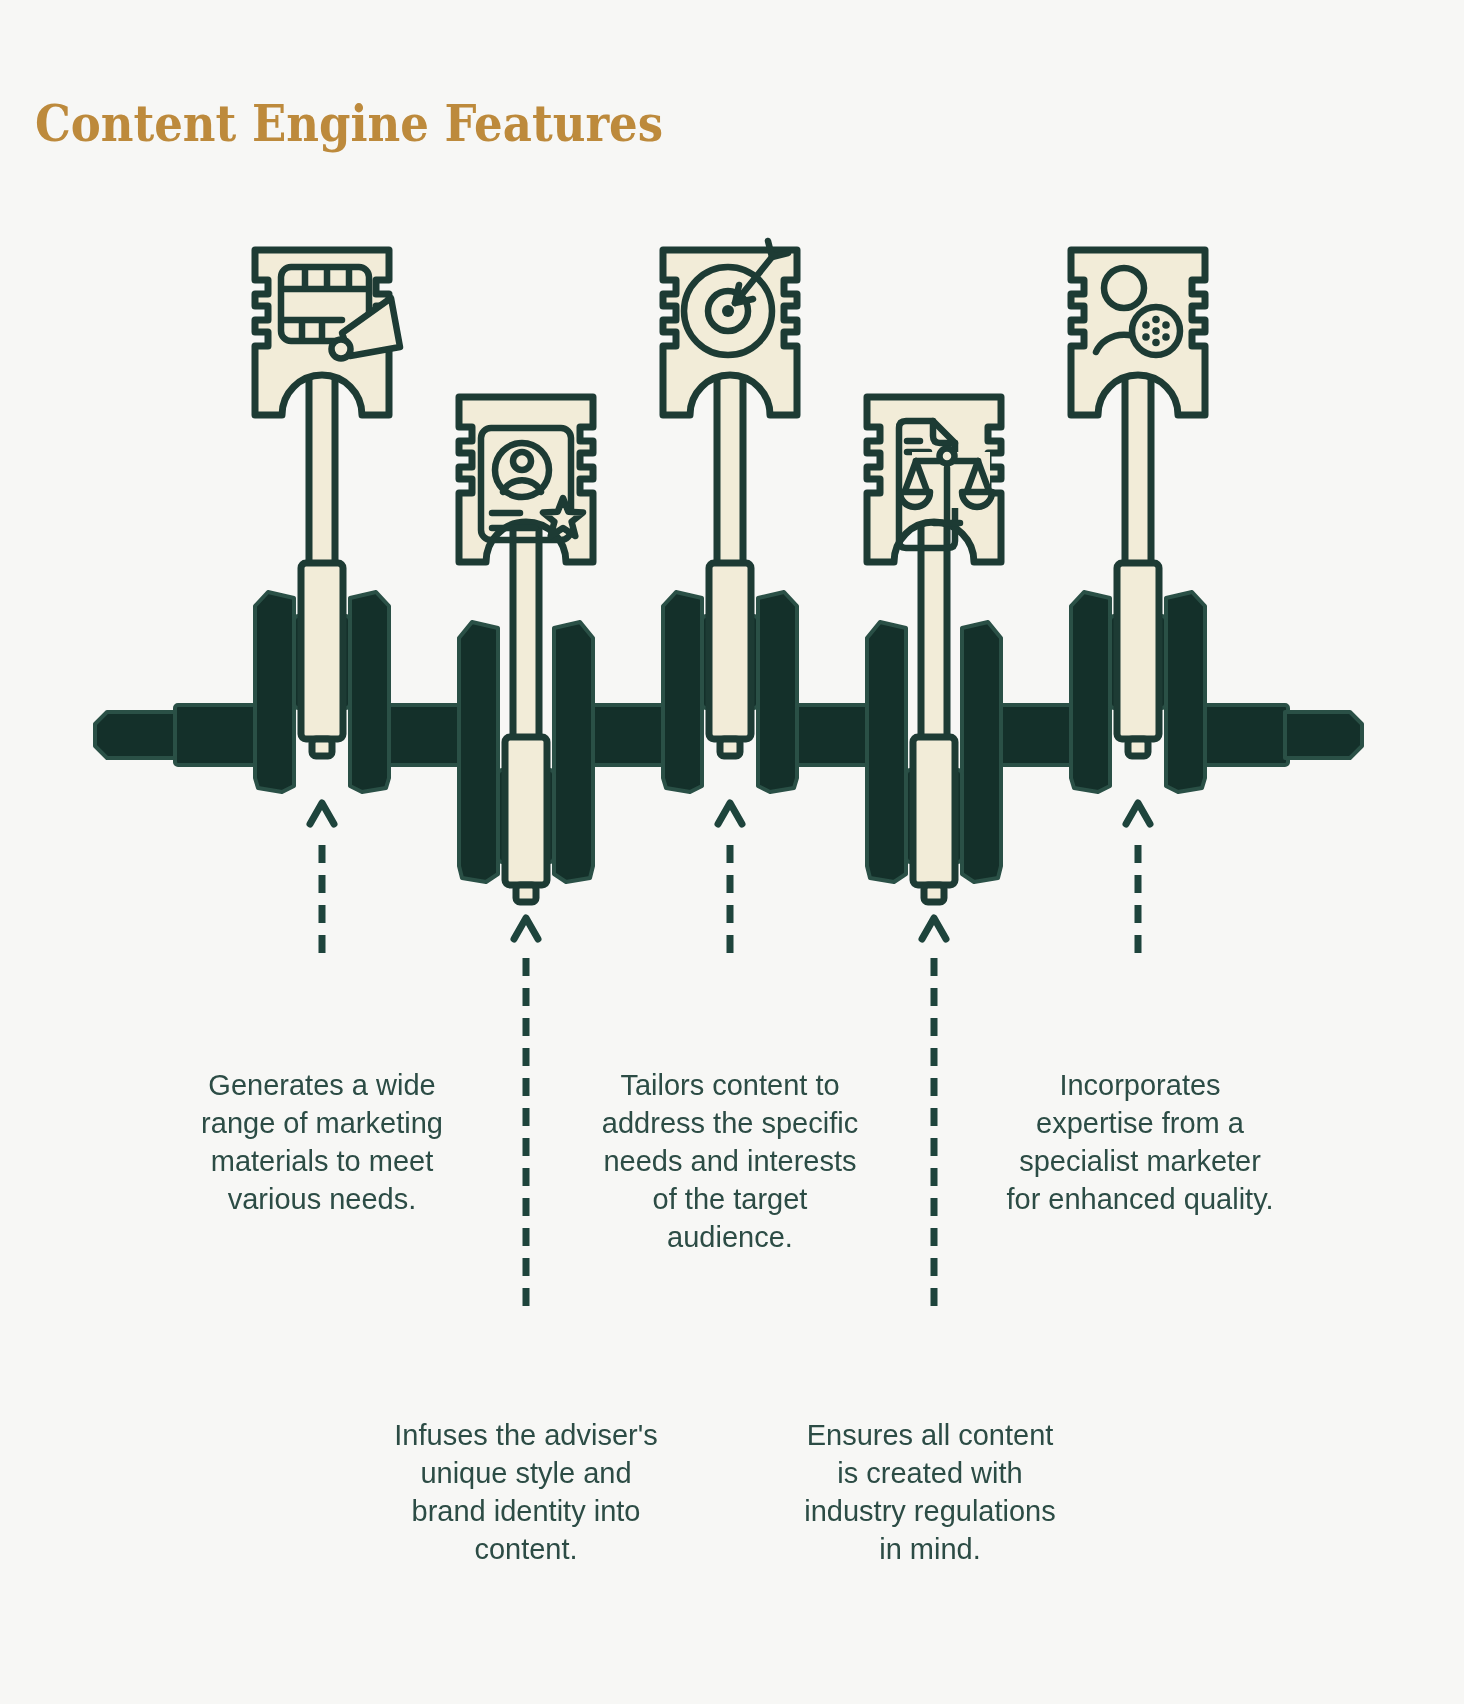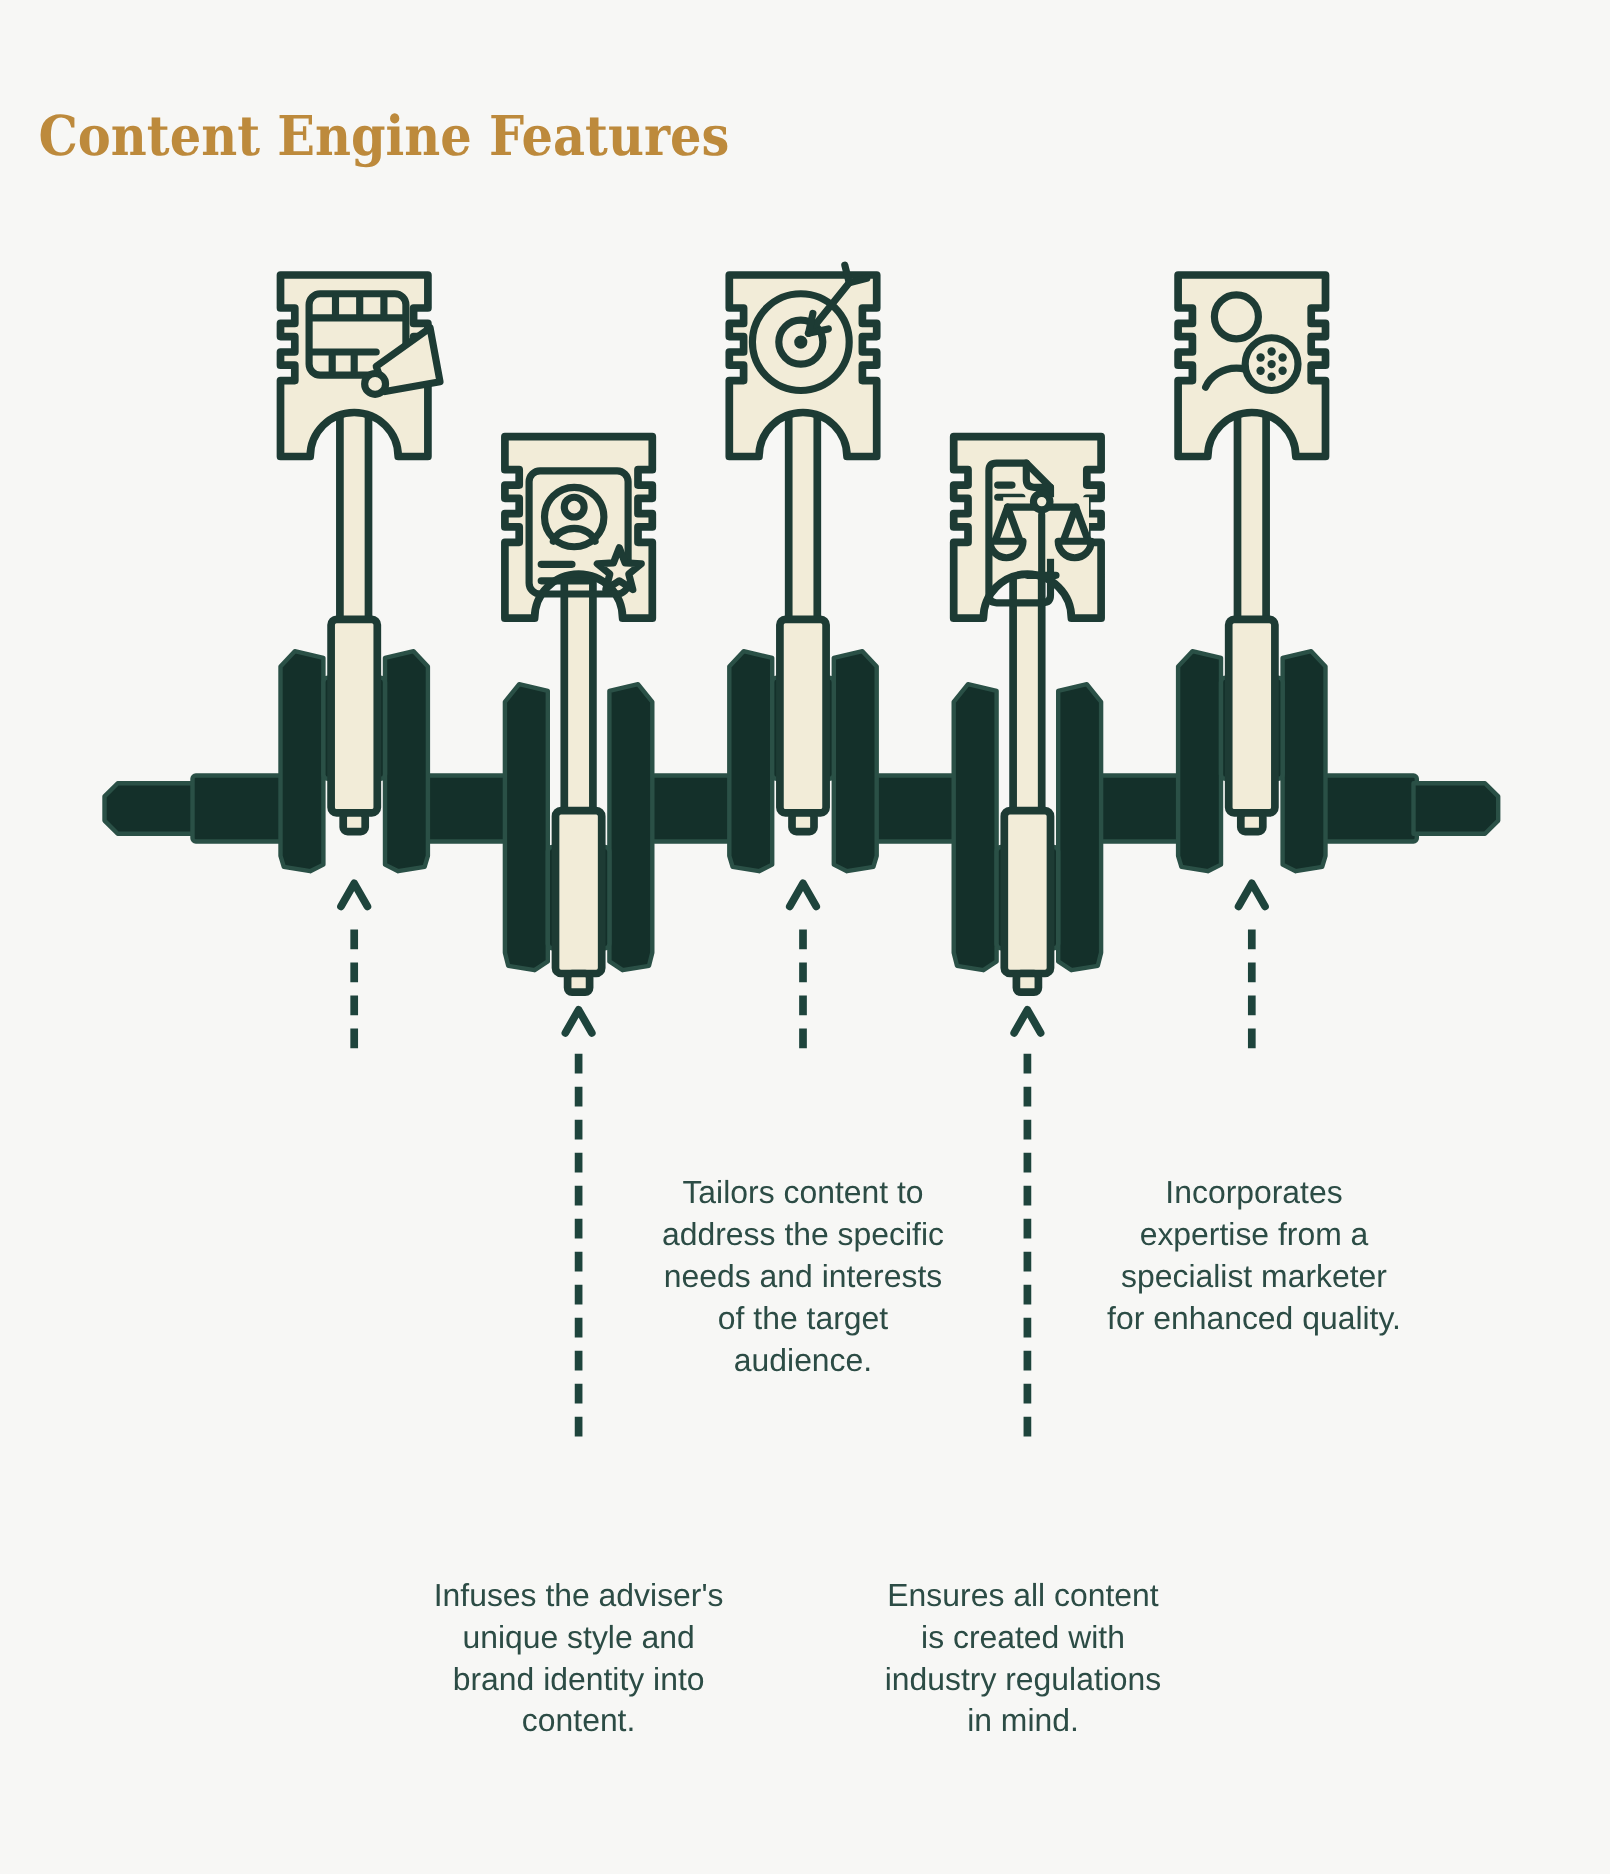--- a/index.html
+++ b/index.html
@@ -17,21 +17,21 @@
   .dark{fill:var(--dark-metal);stroke:var(--dark-edge);stroke-width:4;stroke-linejoin:round;}
   .cream{fill:var(--cream);stroke:var(--outline);stroke-width:7;stroke-linejoin:round;stroke-linecap:round;}
   .iconline{fill:none;stroke:var(--outline);stroke-width:6.5;stroke-linecap:round;stroke-linejoin:round;}
   .iconsolid{fill:var(--cream);stroke:var(--outline);stroke-width:6.5;stroke-linecap:round;stroke-linejoin:round;}
   .iconfill{fill:var(--outline);stroke:none;}
   .creampatch{fill:var(--cream);stroke:none;}
   .arrow{fill:none;stroke:var(--arrow);stroke-width:7;stroke-linecap:round;stroke-linejoin:round;}
   .dash{stroke-dasharray:18 12;stroke-linecap:butt;}
   .feature-label{position:absolute;width:310px;transform:translateX(-50%);
     font-size:29px;line-height:38px;color:var(--ink);text-align:center;white-space:pre-line;}
-  .row-upper{top:1066px;} .row-lower{top:1416px;margin-top:16px;}
+  .row-upper{top:1066px;} .row-lower{top:1416px;}
 </style>
 </head>
 <body>
 
 <div class="stage">
 
   <h1 class="title"><span>Content Engine Features</span></h1>
 
   <svg class="engine-svg" viewBox="0 0 1464 1704" xmlns="http://www.w3.org/2000/svg">
 
@@ -138,20 +138,24 @@
       <circle class="iconfill" cx="1156" cy="331" r="3.8"></circle>
       <circle class="iconfill" cx="1156" cy="319.5" r="3.8"></circle>
       <circle class="iconfill" cx="1166" cy="325" r="3.8"></circle>
       <circle class="iconfill" cx="1166" cy="337" r="3.8"></circle>
       <circle class="iconfill" cx="1156" cy="342.5" r="3.8"></circle>
       <circle class="iconfill" cx="1146" cy="337" r="3.8"></circle>
       <circle class="iconfill" cx="1146" cy="325" r="3.8"></circle>
     </g>
   </svg>
 
+  <div class="feature-label row-upper" style="left:322px">Generates a wide
+range of marketing
+materials to meet
+various needs.</div>
   <div class="feature-label row-lower" style="left:526px">Infuses the adviser's
 unique style and
 brand identity into
 content.</div>
   <div class="feature-label row-upper" style="left:730px">Tailors content to
 address the specific
 needs and interests
 of the target
 audience.</div>
   <div class="feature-label row-lower" style="left:930px">Ensures all content

